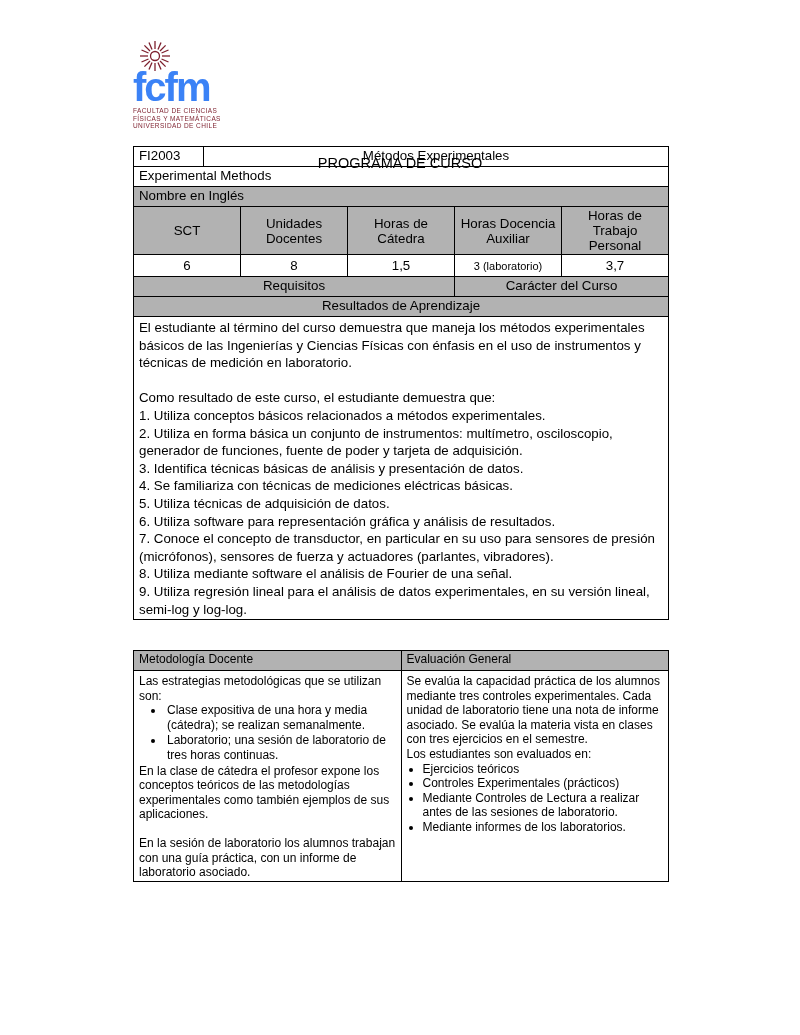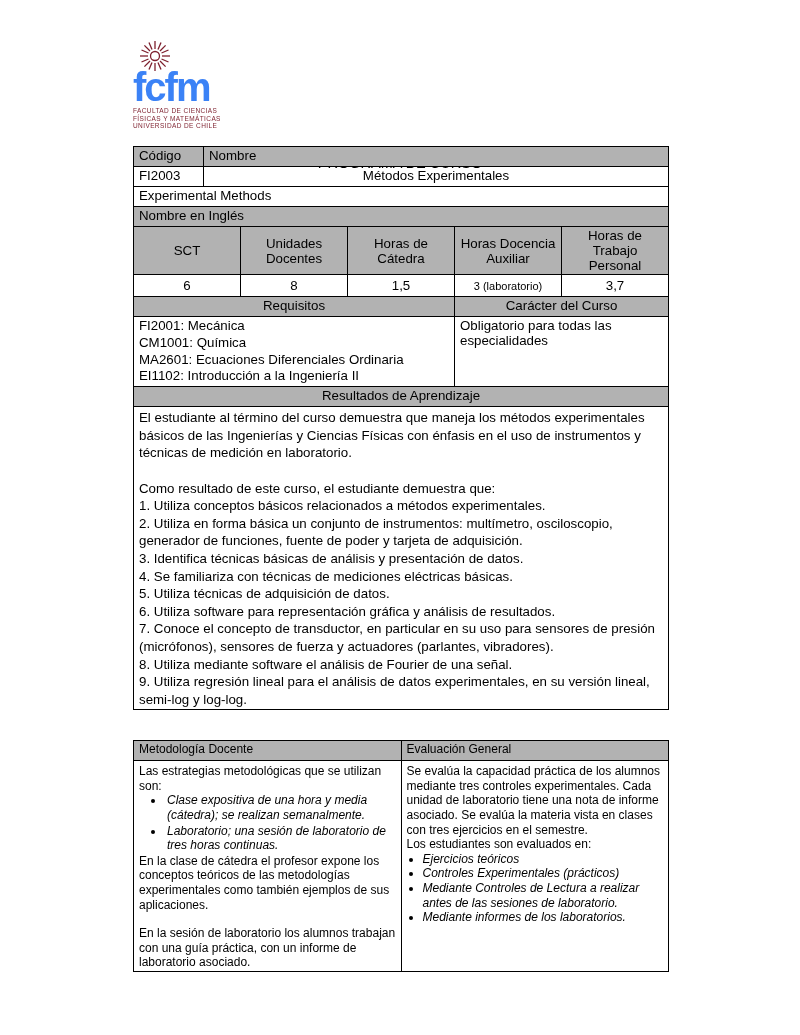--- a/index.html
+++ b/index.html
@@ -42,21 +42,21 @@
   .hours-head td { height:44px; text-align:center; vertical-align:middle; line-height:15px; }
   .hours-val td { height:19px; text-align:center; vertical-align:middle; }
   .small-val { font-size:11px; }
   .pre { white-space:pre-line; }
   .resultados-body { min-height:266px; line-height:17.6px; padding-top:2px; }
   .req-body { height:66px; line-height:16.8px; }
   
   .block2 { margin-top:30px; }
   .block2 td { font-size:12px; line-height:14.6px; }
   .block2 .body-cell { height:204px; padding-top:3px; }
-  ul.bullets { margin:0 0 0 26px; padding:0;font-style:italic; }
+  ul.bullets { margin:0 0 0 26px; padding:0; }
   ul.bullets li { margin:0 0 1px 0; padding-left:2px; }
   ul.bullets-tight { margin:0 0 0 16px; padding:0; }
   ul.bullets-tight li { margin:0; padding-left:0; }
   .para { margin:0; }
   .para-gap { margin-top:14px; }
 </style>
 </head>
 <body>
 
 <div class="page">
@@ -94,24 +94,20 @@
   <div class="title">PROGRAMA DE CURSO</div>
 
   <div class="doc">
 
     <table>
       <colgroup>
           <col style="width:70px">
           <col>
         </colgroup>
       <tbody>
-          <tr class="h18">
-        <td class="gray">Código</td>
-        <td class="gray">Nombre</td>
-      </tr>
       <tr class="h18">
         <td>FI2003</td>
         <td class="center">Métodos Experimentales</td>
       </tr>
     </tbody>
       </table>
 
     <table>
       <tbody>
           <tr class="h18">
@@ -151,27 +147,20 @@
 
     <table>
       <colgroup>
           <col style="width:60%">
           <col style="width:40%">
         </colgroup>
       <tbody>
           <tr class="h18">
         <td class="gray center">Requisitos</td>
         <td class="gray center">Carácter del Curso</td>
-      </tr>
-      <tr>
-        <td class="pre req-body">FI2001: Mecánica
-CM1001: Química
-MA2601: Ecuaciones Diferenciales Ordinaria
-EI1102: Introducción a la Ingeniería II</td>
-        <td>Obligatorio para todas las especialidades</td>
       </tr>
     </tbody>
       </table>
 
     <table>
       <tbody>
           <tr class="h18">
         <td class="gray center">Resultados de Aprendizaje</td>
       </tr>
       <tr>

